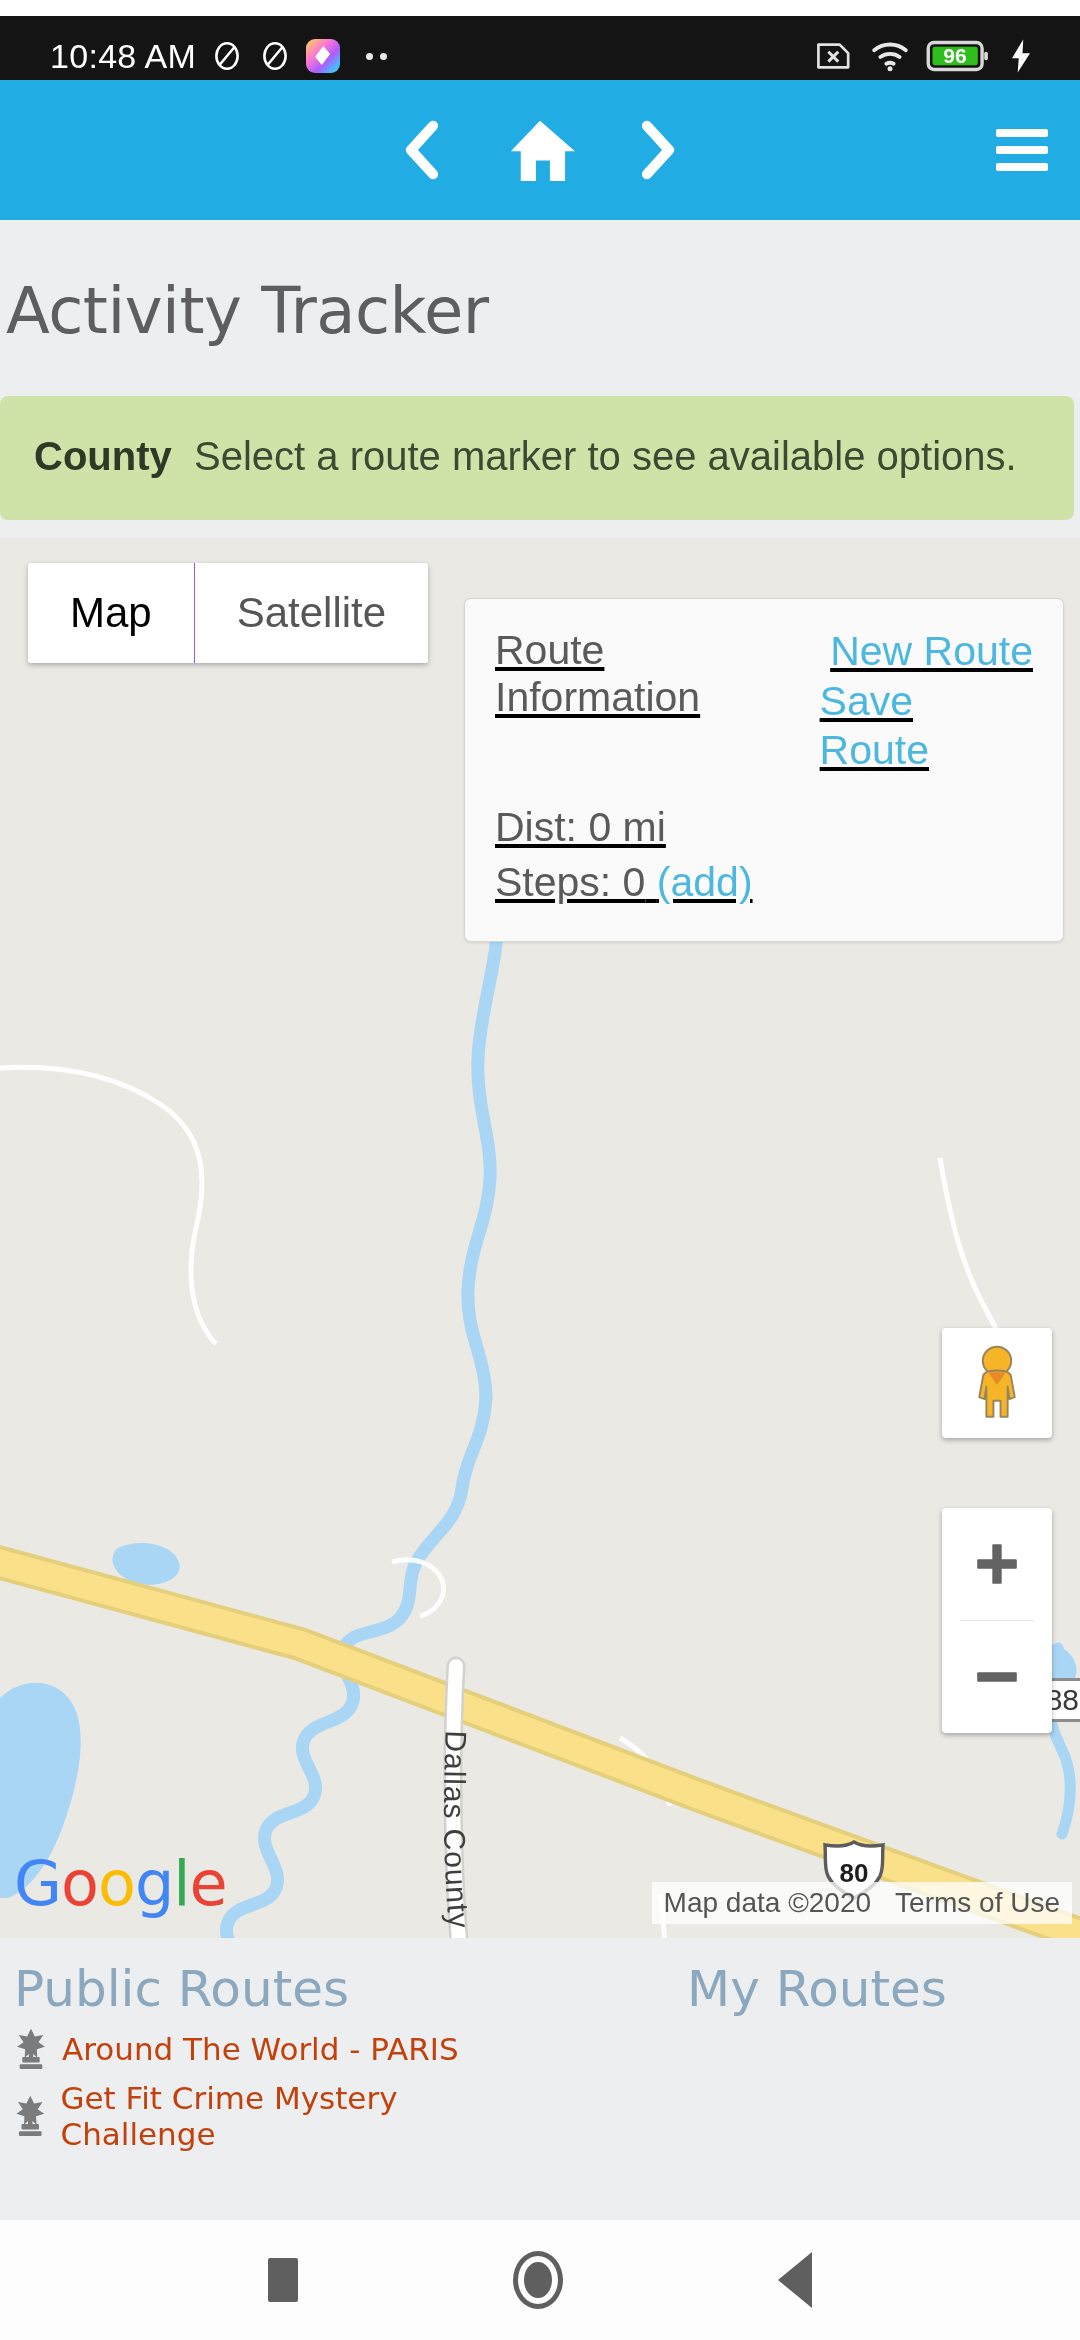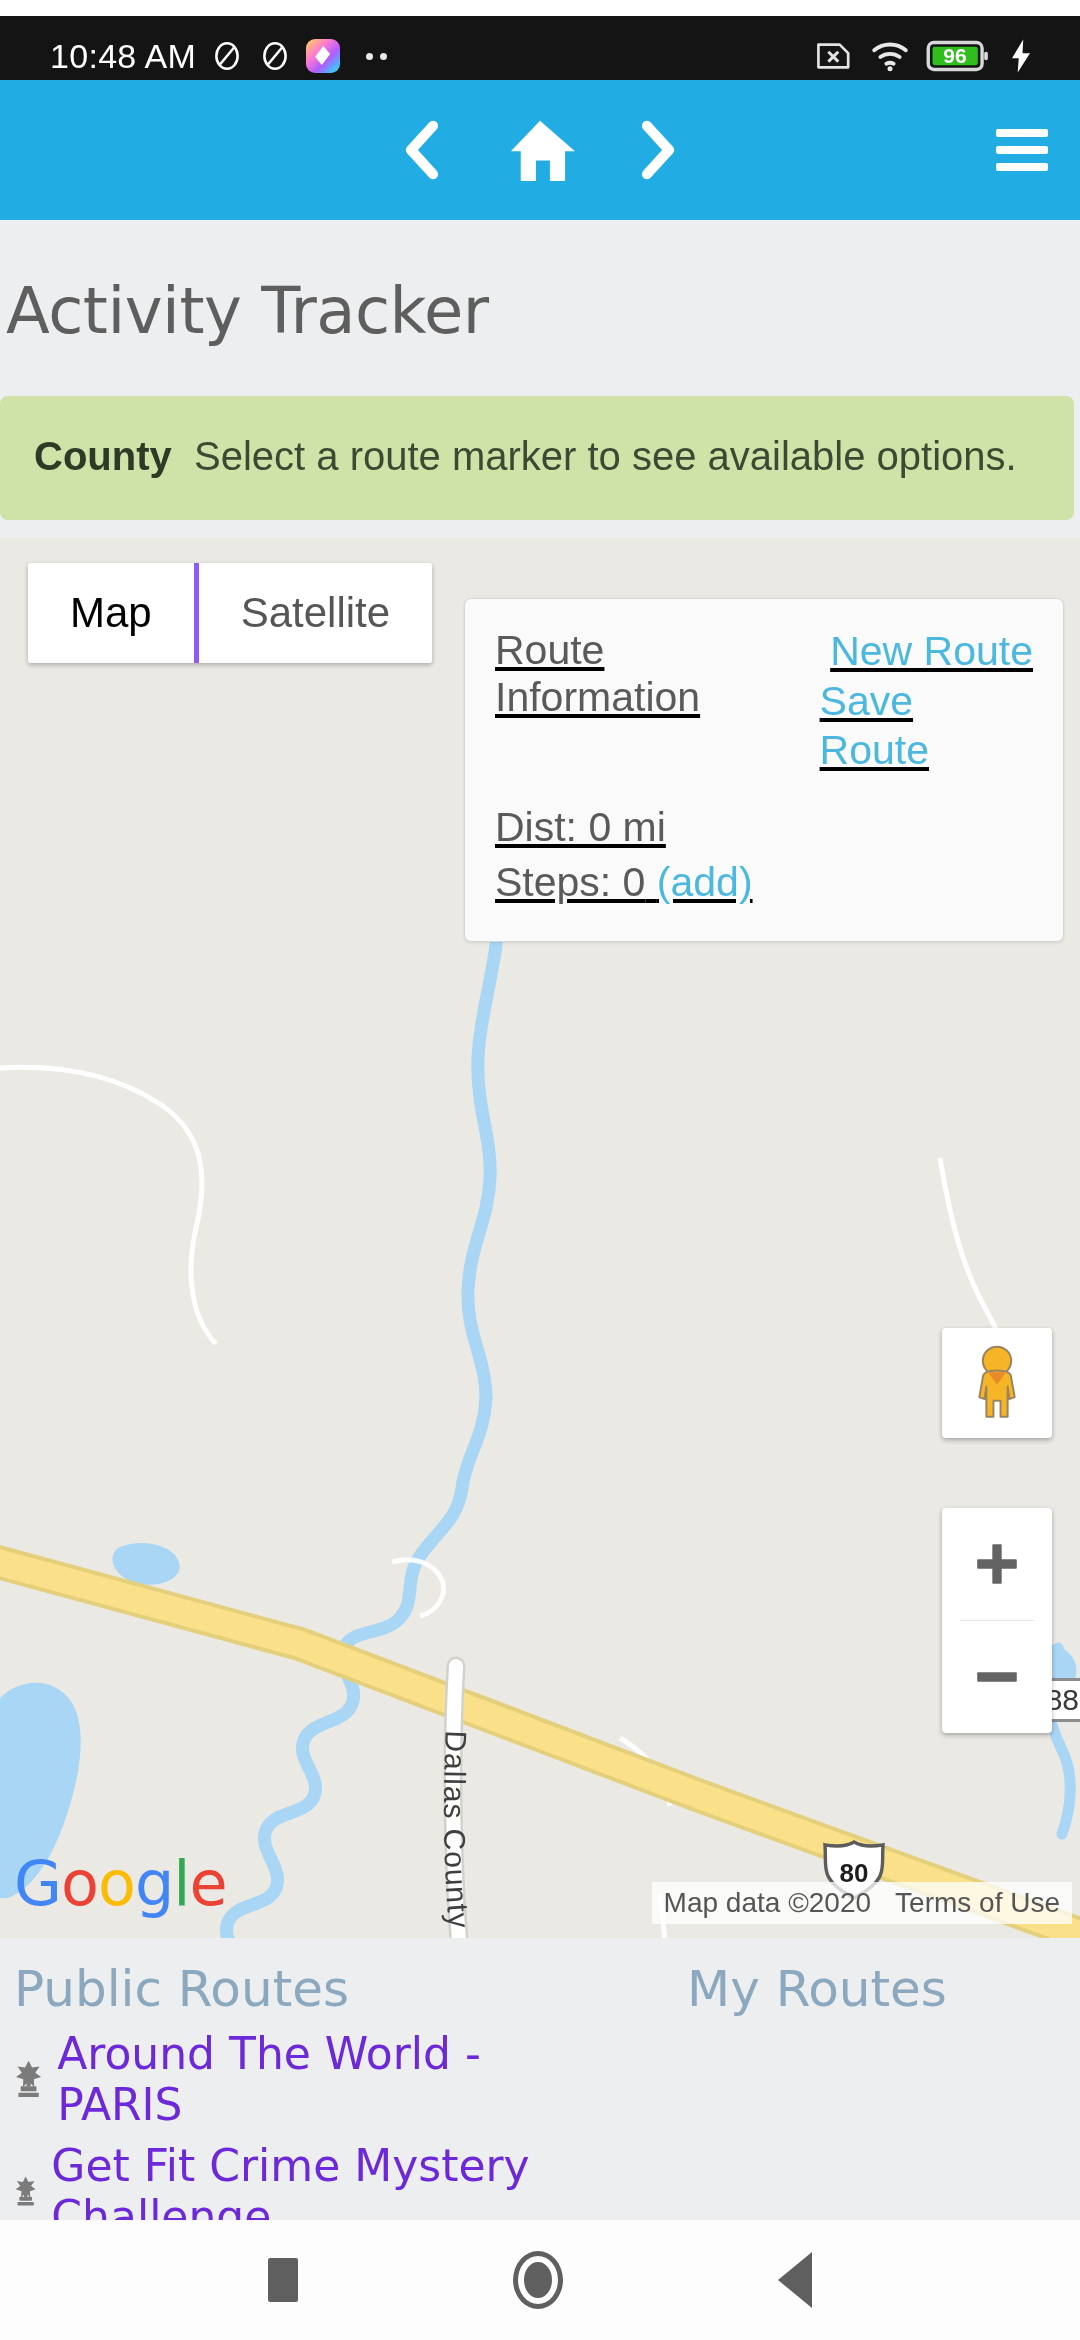--- a/index.html
+++ b/index.html
@@ -79,21 +79,21 @@
 
   .maptypes {
     position:absolute; top: 25px; left: 28px; display:flex; z-index: 6;
     box-shadow: 0 2px 5px rgba(0,0,0,.28); border-radius: 3px; overflow:hidden;
   }
   .maptype-btn {
     background:#fff; padding: 26px 42px; font-size: 42px; color:#565656; cursor:pointer;
     font-family: "Liberation Sans", sans-serif;
   }
   .maptype-btn.active { color:#000; font-weight: 500; }
-  .maptype-btn + .maptype-btn { border-left: 5px solid #8b5cf6; }
+  .maptype-btn + .maptype-btn { border-left: 1px solid #8b5cf6; }
 
   .routeinfo {
     position:absolute; top: 60px; left: 464px; width: 600px; z-index: 7;
     background: #fafafa; border: 1px solid #d6d6d6; border-radius: 7px;
     padding: 28px 30px 30px 30px; box-shadow: 0 1px 3px rgba(0,0,0,.10); text-decoration: underline;
   }
   .ri-top { display:flex; justify-content: space-between; align-items: flex-start; }
   .ri-title { font-size: 41px; color:#5a5a5a; }
   .ri-links { display:flex; flex-direction: column; align-items: flex-end; gap: 2px; }
   .ri-link { font-size: 41px; color: #4cb8e0; cursor:pointer; line-height:1.18; }
@@ -144,21 +144,21 @@
   .routes-cols { display:flex; }
   .routes-col { flex: 1; }
   .routes-col.right { display:flex; justify-content:center;text-align:right; }
   .routes-head {
     font-size: 50px; color:#8ba8bf; font-weight: 400; padding-left: 14px;
     font-family: "DejaVu Sans", sans-serif;
   }
   .route-item {
     display:flex; align-items:center; gap: 14px; padding: 10px 0 0 14px; cursor:pointer;
   }
-  .route-label { font-size: 44px; color:#6d28d9; font-family:"DejaVu Sans", sans-serif; }
+  .route-label { font-size: 31px; color:#c2410c; font-family:"DejaVu Sans", sans-serif; }
 
   
   .navbar {
     position:absolute; bottom:0; left:0; width:1080px; height:120px;
     background:#fdfdfd; display:flex; align-items:center; justify-content:center; gap: 215px;
   }
   .navbar > * { cursor:pointer; }
   .nav-square { width: 30px; height: 44px; background:#5f5f5f; border-radius:2px; }
   .nav-circle { width: 50px; height: 58px; border: 5px solid #5f5f5f; border-radius:50%; position:relative; }
   .nav-circle::after { content:""; position:absolute; inset:6px; background:#5f5f5f; border-radius:50%; }

